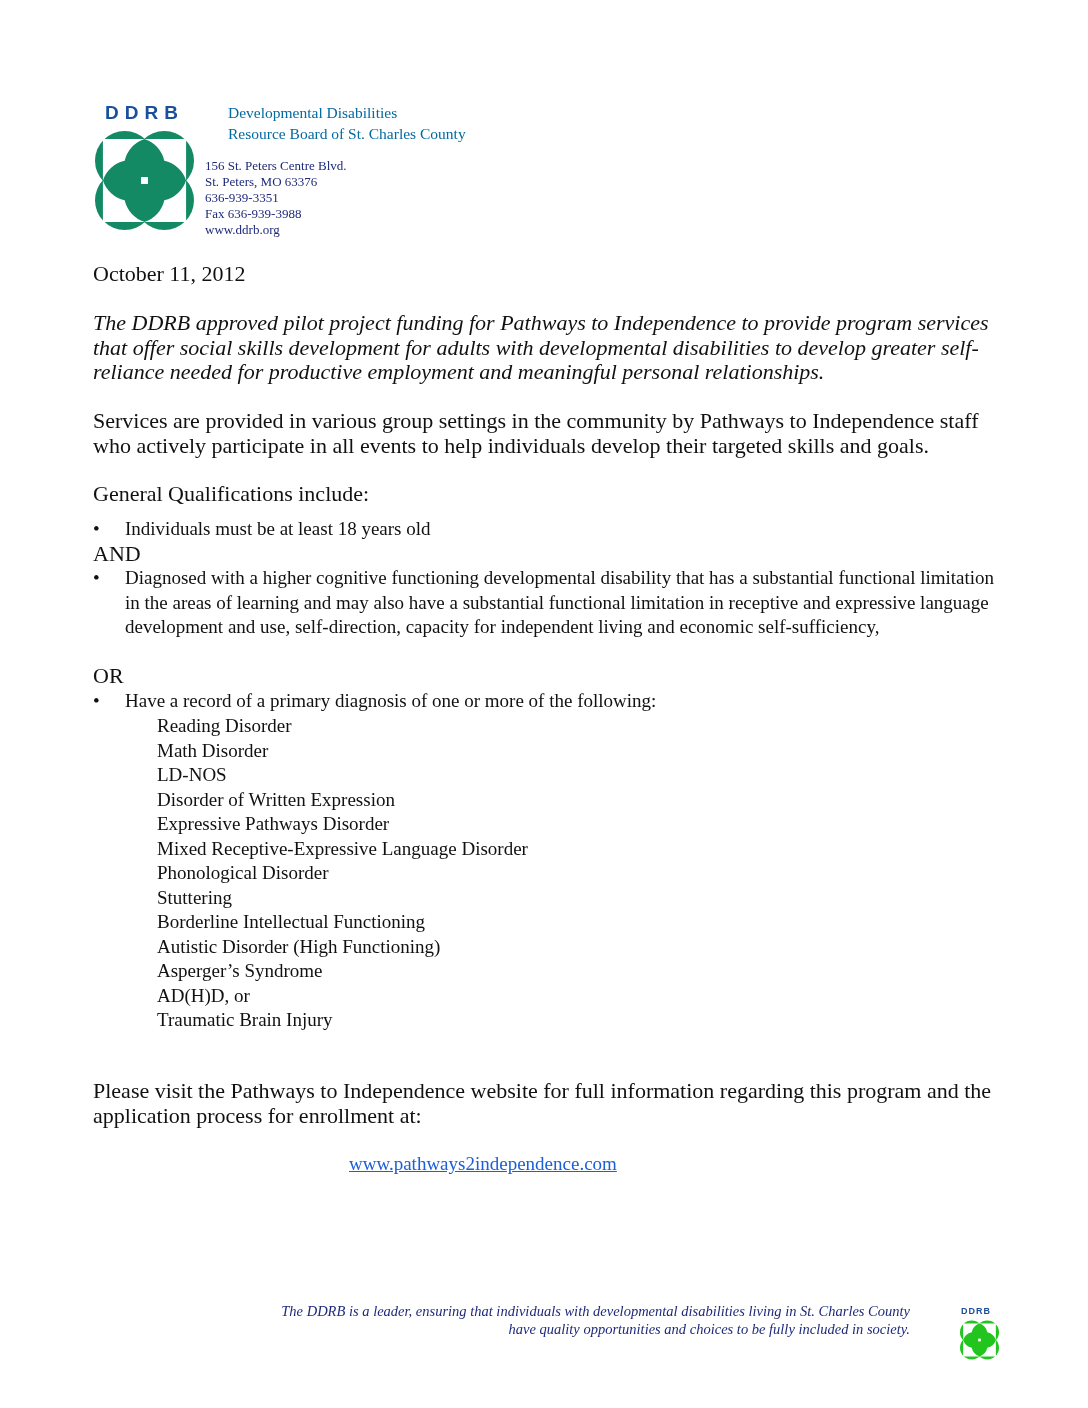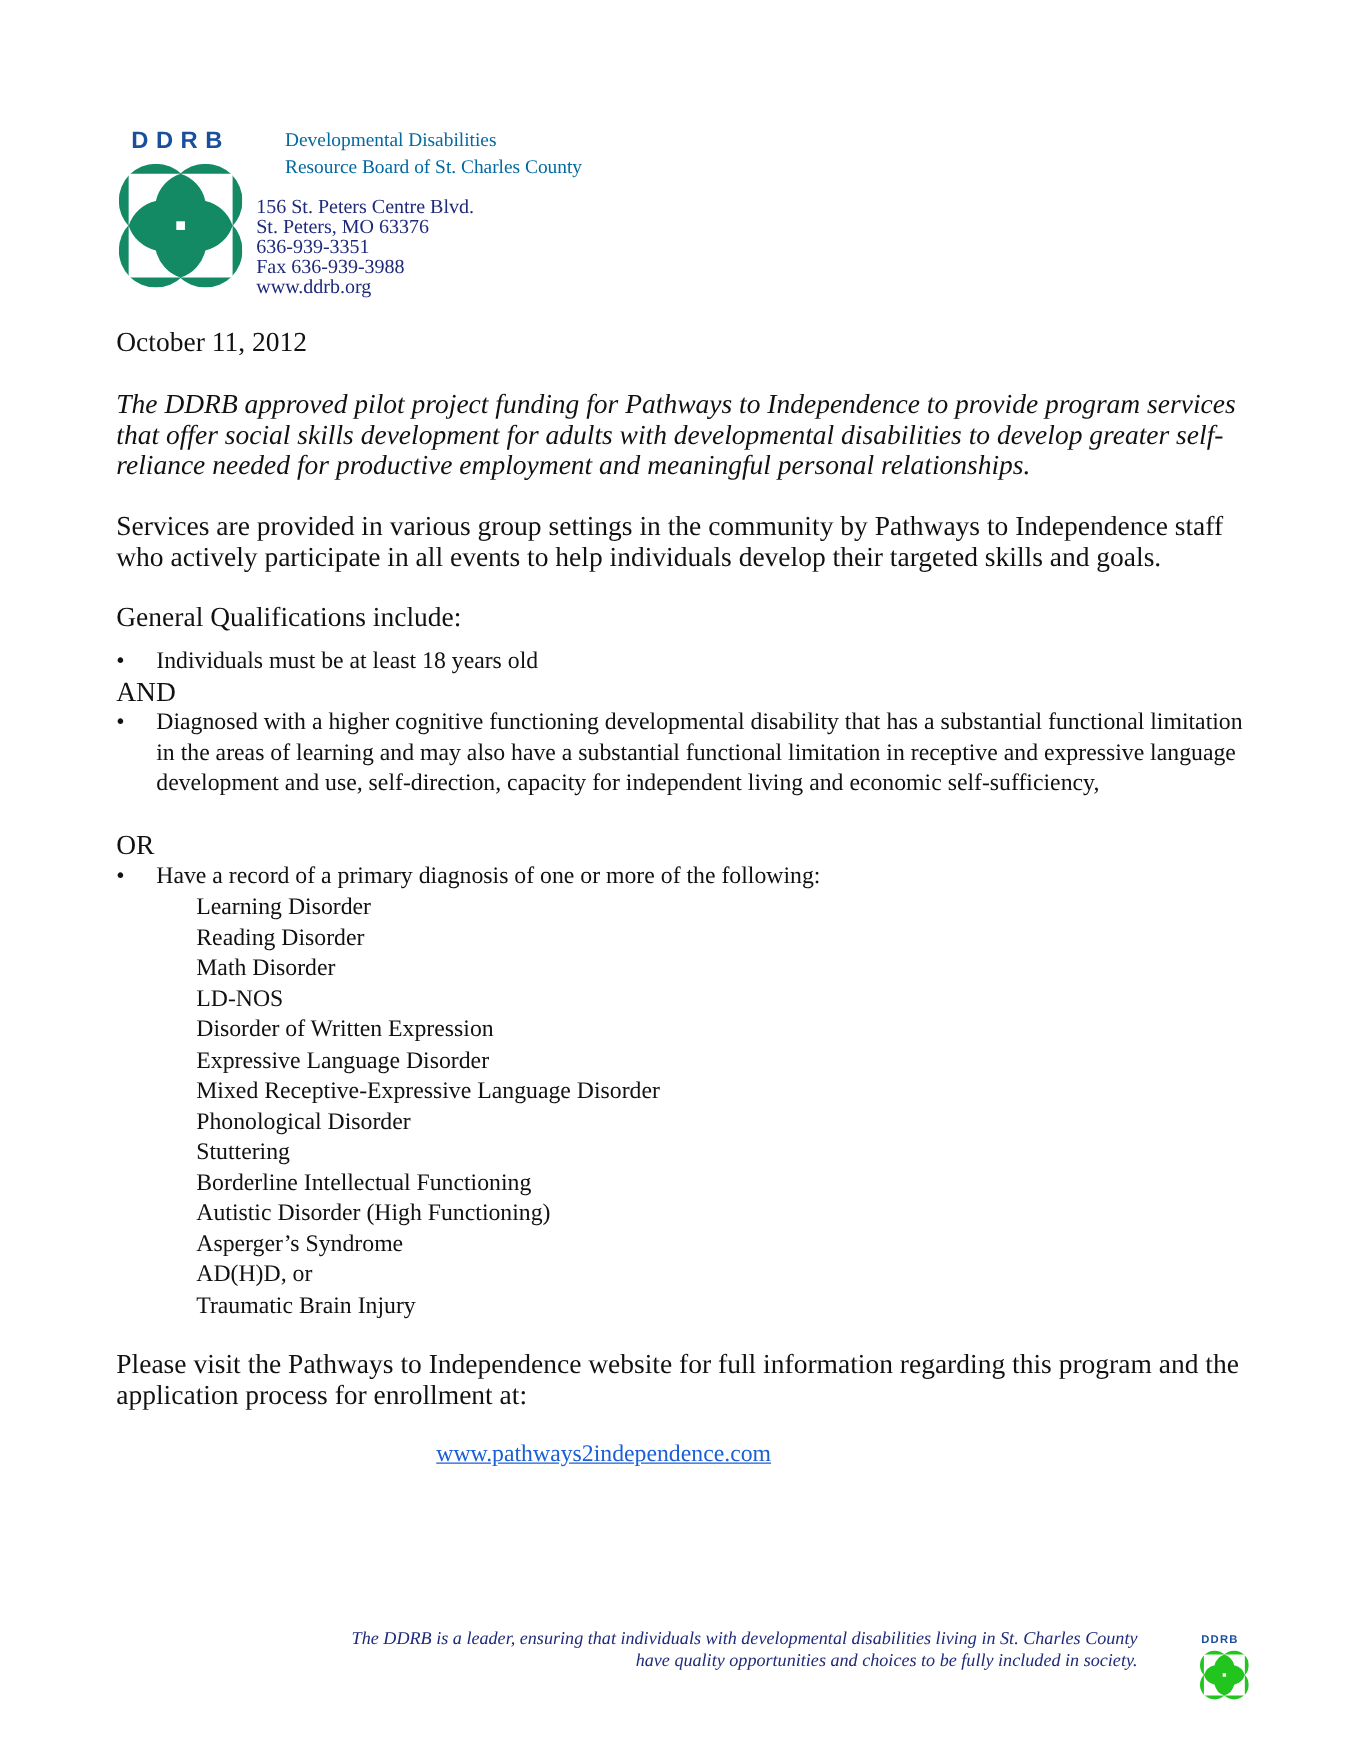--- a/index.html
+++ b/index.html
@@ -5,21 +5,21 @@
     html, body { margin: 0; padding: 0; background: #ffffff; }
     body { width: 1088px; height: 1408px; position: relative; overflow: hidden;
            font-family: "Liberation Serif", "DejaVu Serif", serif; color: #111; }
     .abs { position: absolute; }
 
     
     .logo-word { left: 105px; top: 102px; font-family: "Liberation Sans", "DejaVu Sans", sans-serif;
                  font-weight: bold; font-size: 19px; letter-spacing: 6px; color: #1a4f9c; }
     .logo-mark { left: 95px; top: 130px; width: 99px; height: 101px; }
     .org-name { left: 205px; top: 102px; font-size: 15.5px; line-height: 21px; color: #0369a1; margin-left: 23px; }
-    .org-addr { left: 205px; top: 158px; font-size: 16px; line-height: 16px; color: #1f2a7a; }
+    .org-addr { left: 205px; top: 158px; font-size: 13px; line-height: 16px; color: #1f2a7a; }
 
     
     .body-text { font-size: 22px; line-height: 24.5px; color: #111; }
     .date { left: 93px; top: 262px; }
     .p1 { left: 93px; top: 311px; width: 910px; font-style: italic; }
     .p2 { left: 93px; top: 409px; width: 920px; }
     .qual-head { left: 93px; top: 482px; }
 
     .bullet { position: absolute; left: 93px; font-size: 19px; }
     .bullet-dot { position: absolute; left: 0; top: 0; width: 20px; }
@@ -93,26 +93,25 @@
   <span class="bullet-dot">•</span>
   <span class="bullet-text">Diagnosed with a higher cognitive functioning developmental disability that has a substantial functional limitation in the areas of learning and may also have a substantial functional limitation in receptive and expressive language development and use, self-direction, capacity for independent living and economic self-sufficiency,</span>
 </div>
 <div class="abs body-text or">OR</div>
 <div class="bullet body-text b3">
   <span class="bullet-dot">•</span>
   <span class="bullet-text">Have a record of a primary diagnosis of one or more of the following:</span>
 </div>
 
 <ul class="abs diag-list">
-  <li>Learning Disorder</li>
   <li>Reading Disorder</li>
   <li>Math Disorder</li>
   <li>LD-NOS</li>
   <li>Disorder of Written Expression</li>
-  <li>Expressive Language Disorder</li>
+  <li>Expressive Pathways Disorder</li>
   <li>Mixed Receptive-Expressive Language Disorder</li>
   <li>Phonological Disorder</li>
   <li>Stuttering</li>
   <li>Borderline Intellectual Functioning</li>
   <li>Autistic Disorder (High Functioning)</li>
   <li>Asperger’s Syndrome</li>
   <li>AD(H)D, or</li>
   <li>Traumatic Brain Injury</li>
 </ul>
 

